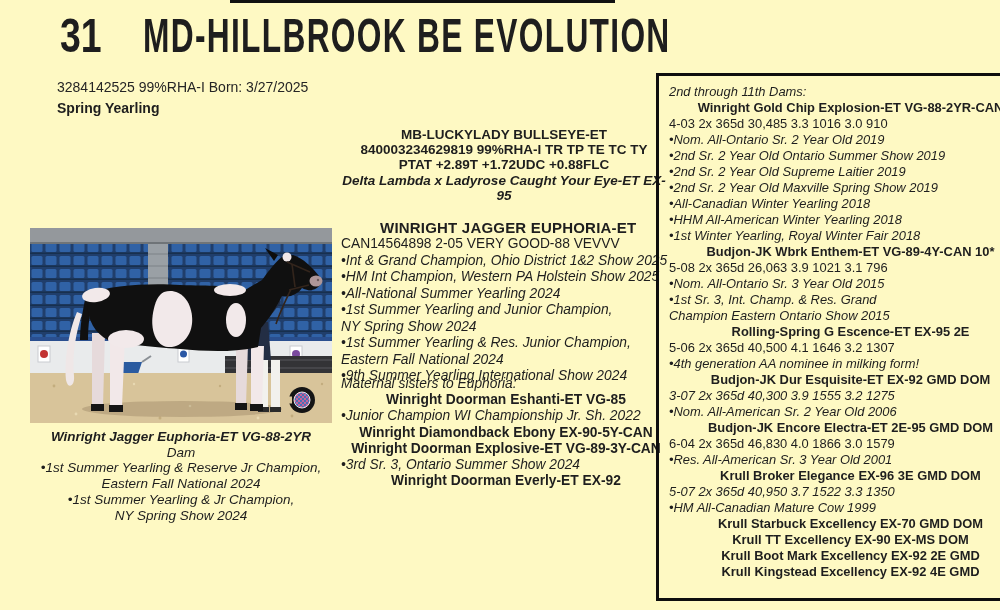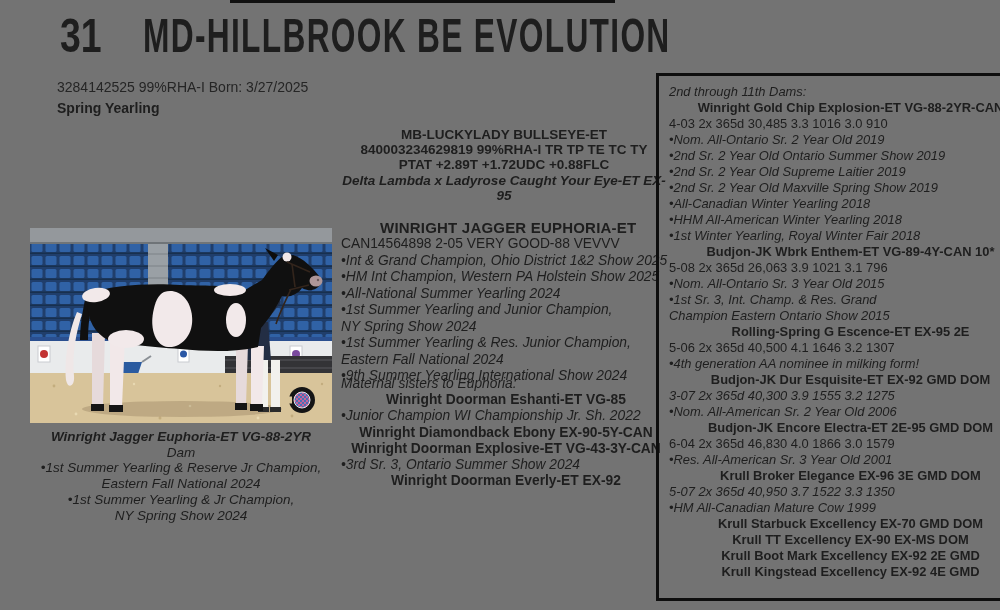--- a/index.html
+++ b/index.html
@@ -1,17 +1,17 @@
 <!DOCTYPE html>
 <html><head>
 <meta charset="utf-8">
 <style>
   html,body{margin:0;padding:0;}
   body{background:#ffffff;font-family:"Liberation Sans", sans-serif;color:#1e1e1e;}
-  .page{position:relative;width:1000px;height:610px;background:#737373;overflow:hidden;}
+  .page{position:relative;width:1000px;height:610px;background:#fef9c3;overflow:hidden;}
 
   .top-strip{position:absolute;left:230px;top:0;width:385px;height:3px;background:#111;}
 
   .lot-number{position:absolute;left:60px;top:12px;font-size:48px;font-weight:800;
     transform:scaleX(0.78);transform-origin:left top;letter-spacing:0px;line-height:1;}
   .page-title{position:absolute;left:143px;top:12px;font-size:48px;font-weight:800;
     transform:scaleX(0.66);transform-origin:left top;letter-spacing:2px;white-space:nowrap;line-height:1;}
   .reg-line{position:absolute;left:57px;top:79px;font-size:14px;color:#252525;}
   .class-line{position:absolute;left:57px;top:100px;font-size:14px;font-weight:700;}
 
@@ -215,21 +215,21 @@
       <div class="line italic">•1st Summer Yearling &amp; Res. Junior Champion,</div>
       <div class="line italic">Eastern Fall National 2024</div>
       <div class="line italic">•9th Summer Yearling International Show 2024</div>
     </div>
 
   <div class="sisters-block">
       <div class="line italic">Maternal sisters to Euphoria:</div>
       <div class="line bold">Winright Doorman Eshanti-ET VG-85</div>
       <div class="line italic">•Junior Champion WI Championship Jr. Sh. 2022</div>
       <div class="line bold">Winright Diamondback Ebony EX-90-5Y-CAN</div>
-      <div class="line bold">Winright Doorman Explosive-ET VG-43-3Y-CAN</div>
+      <div class="line bold">Winright Doorman Explosive-ET VG-89-3Y-CAN</div>
       <div class="line italic">•3rd Sr. 3, Ontario Summer Show 2024</div>
       <div class="line bold">Winright Doorman Everly-ET EX-92</div>
     </div>
 
   <div class="dams-box">
       <div class="line italic">2nd through 11th Dams:</div>
       <div class="line bold">Winright Gold Chip Explosion-ET VG-88-2YR-CAN</div>
       <div class="line regular">4-03 2x 365d 30,485 3.3 1016 3.0 910</div>
       <div class="line italic">•Nom. All-Ontario Sr. 2 Year Old 2019</div>
       <div class="line italic">•2nd Sr. 2 Year Old Ontario Summer Show 2019</div>

